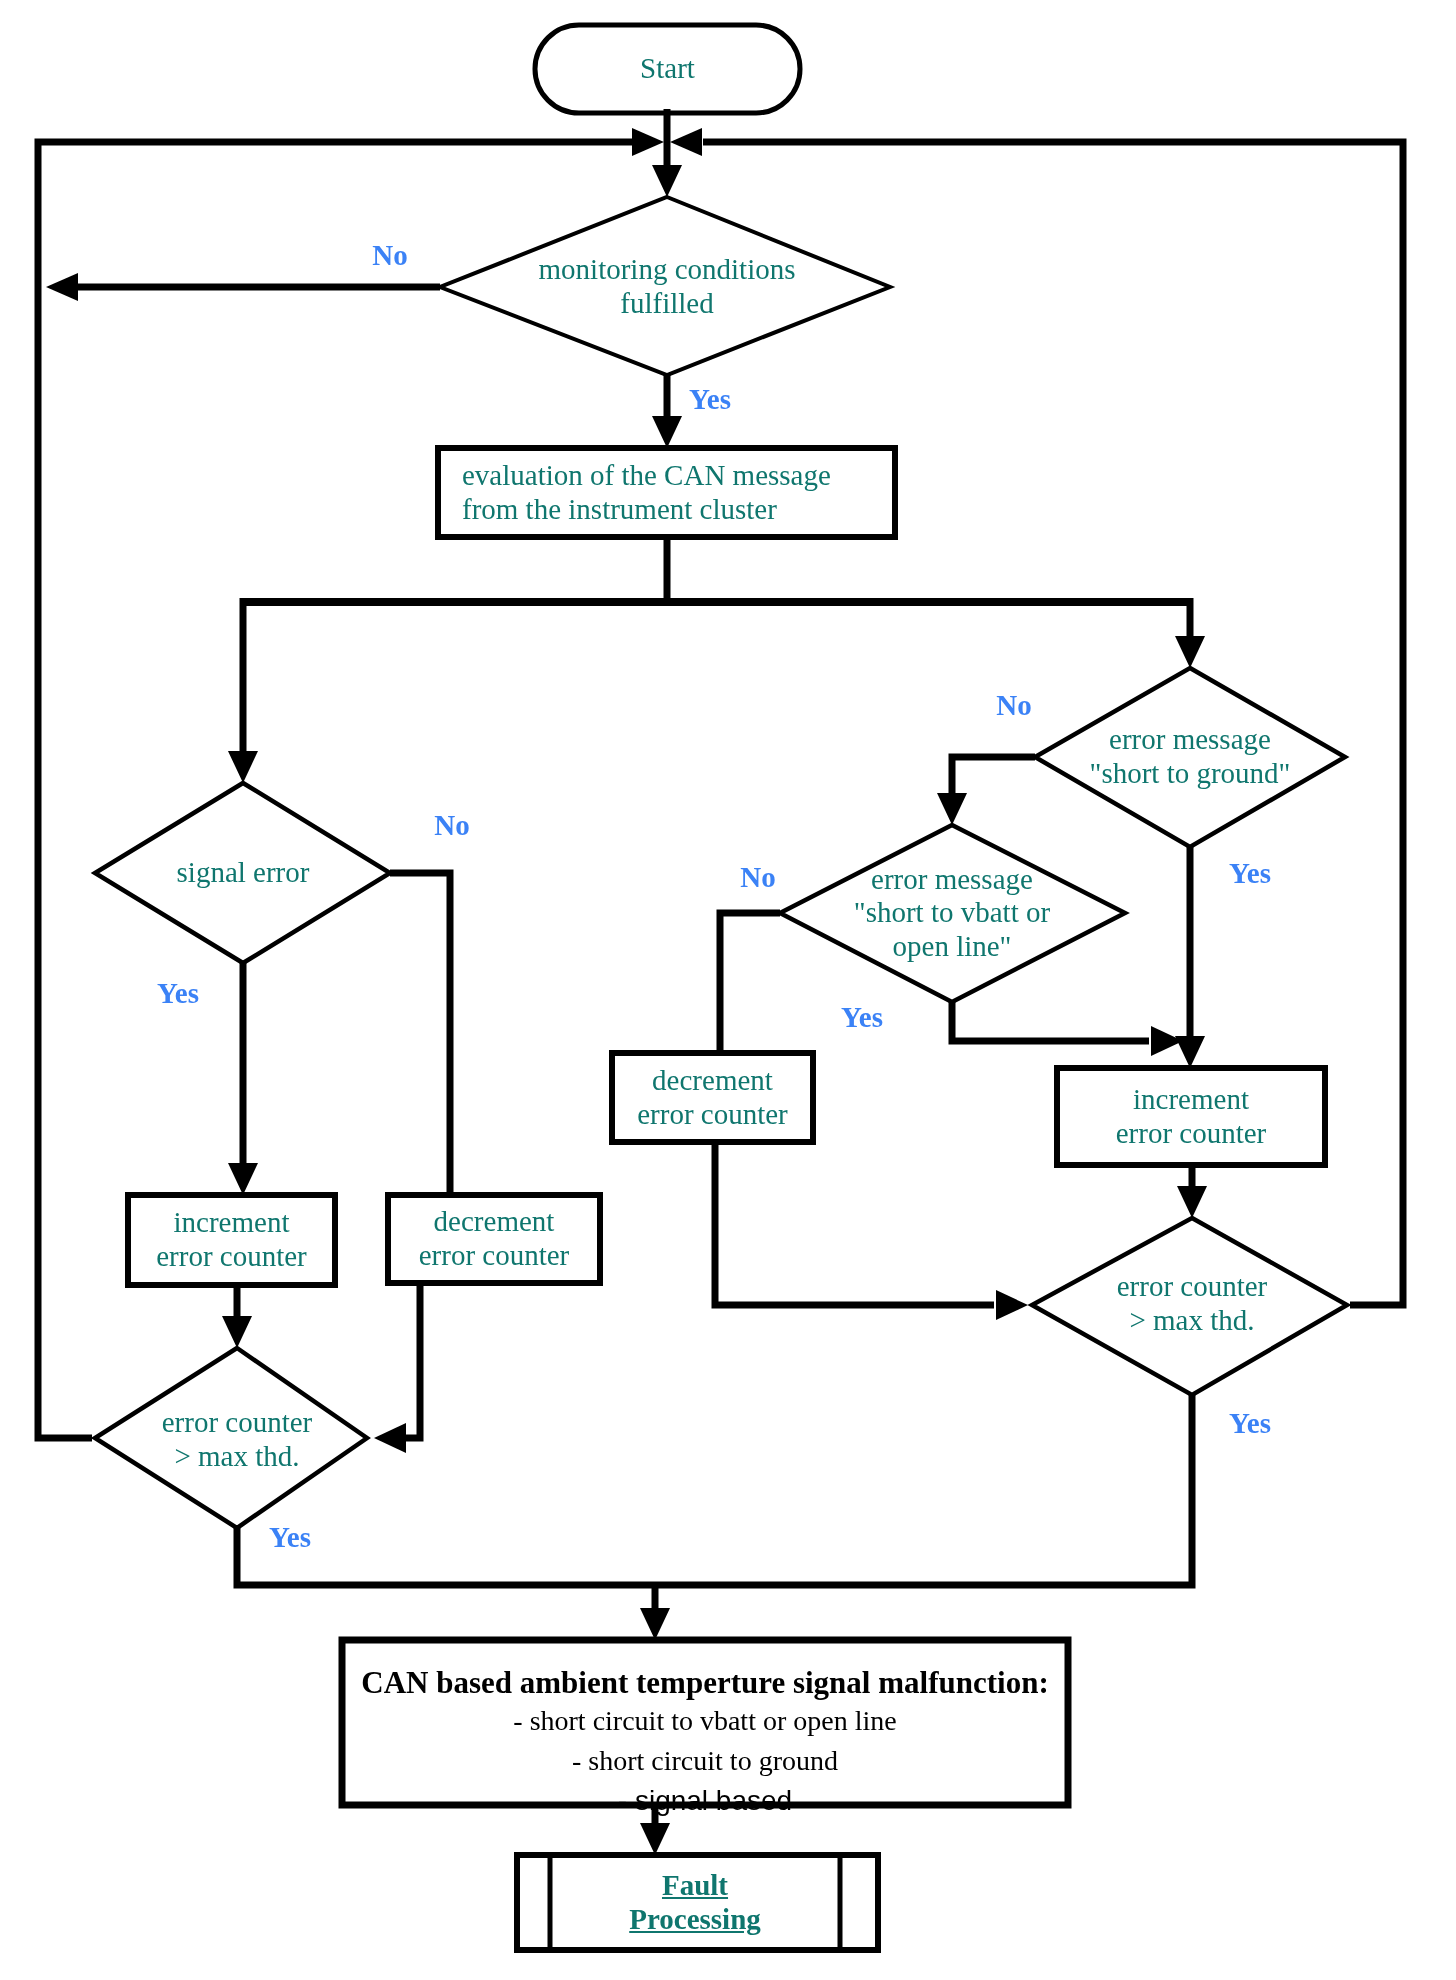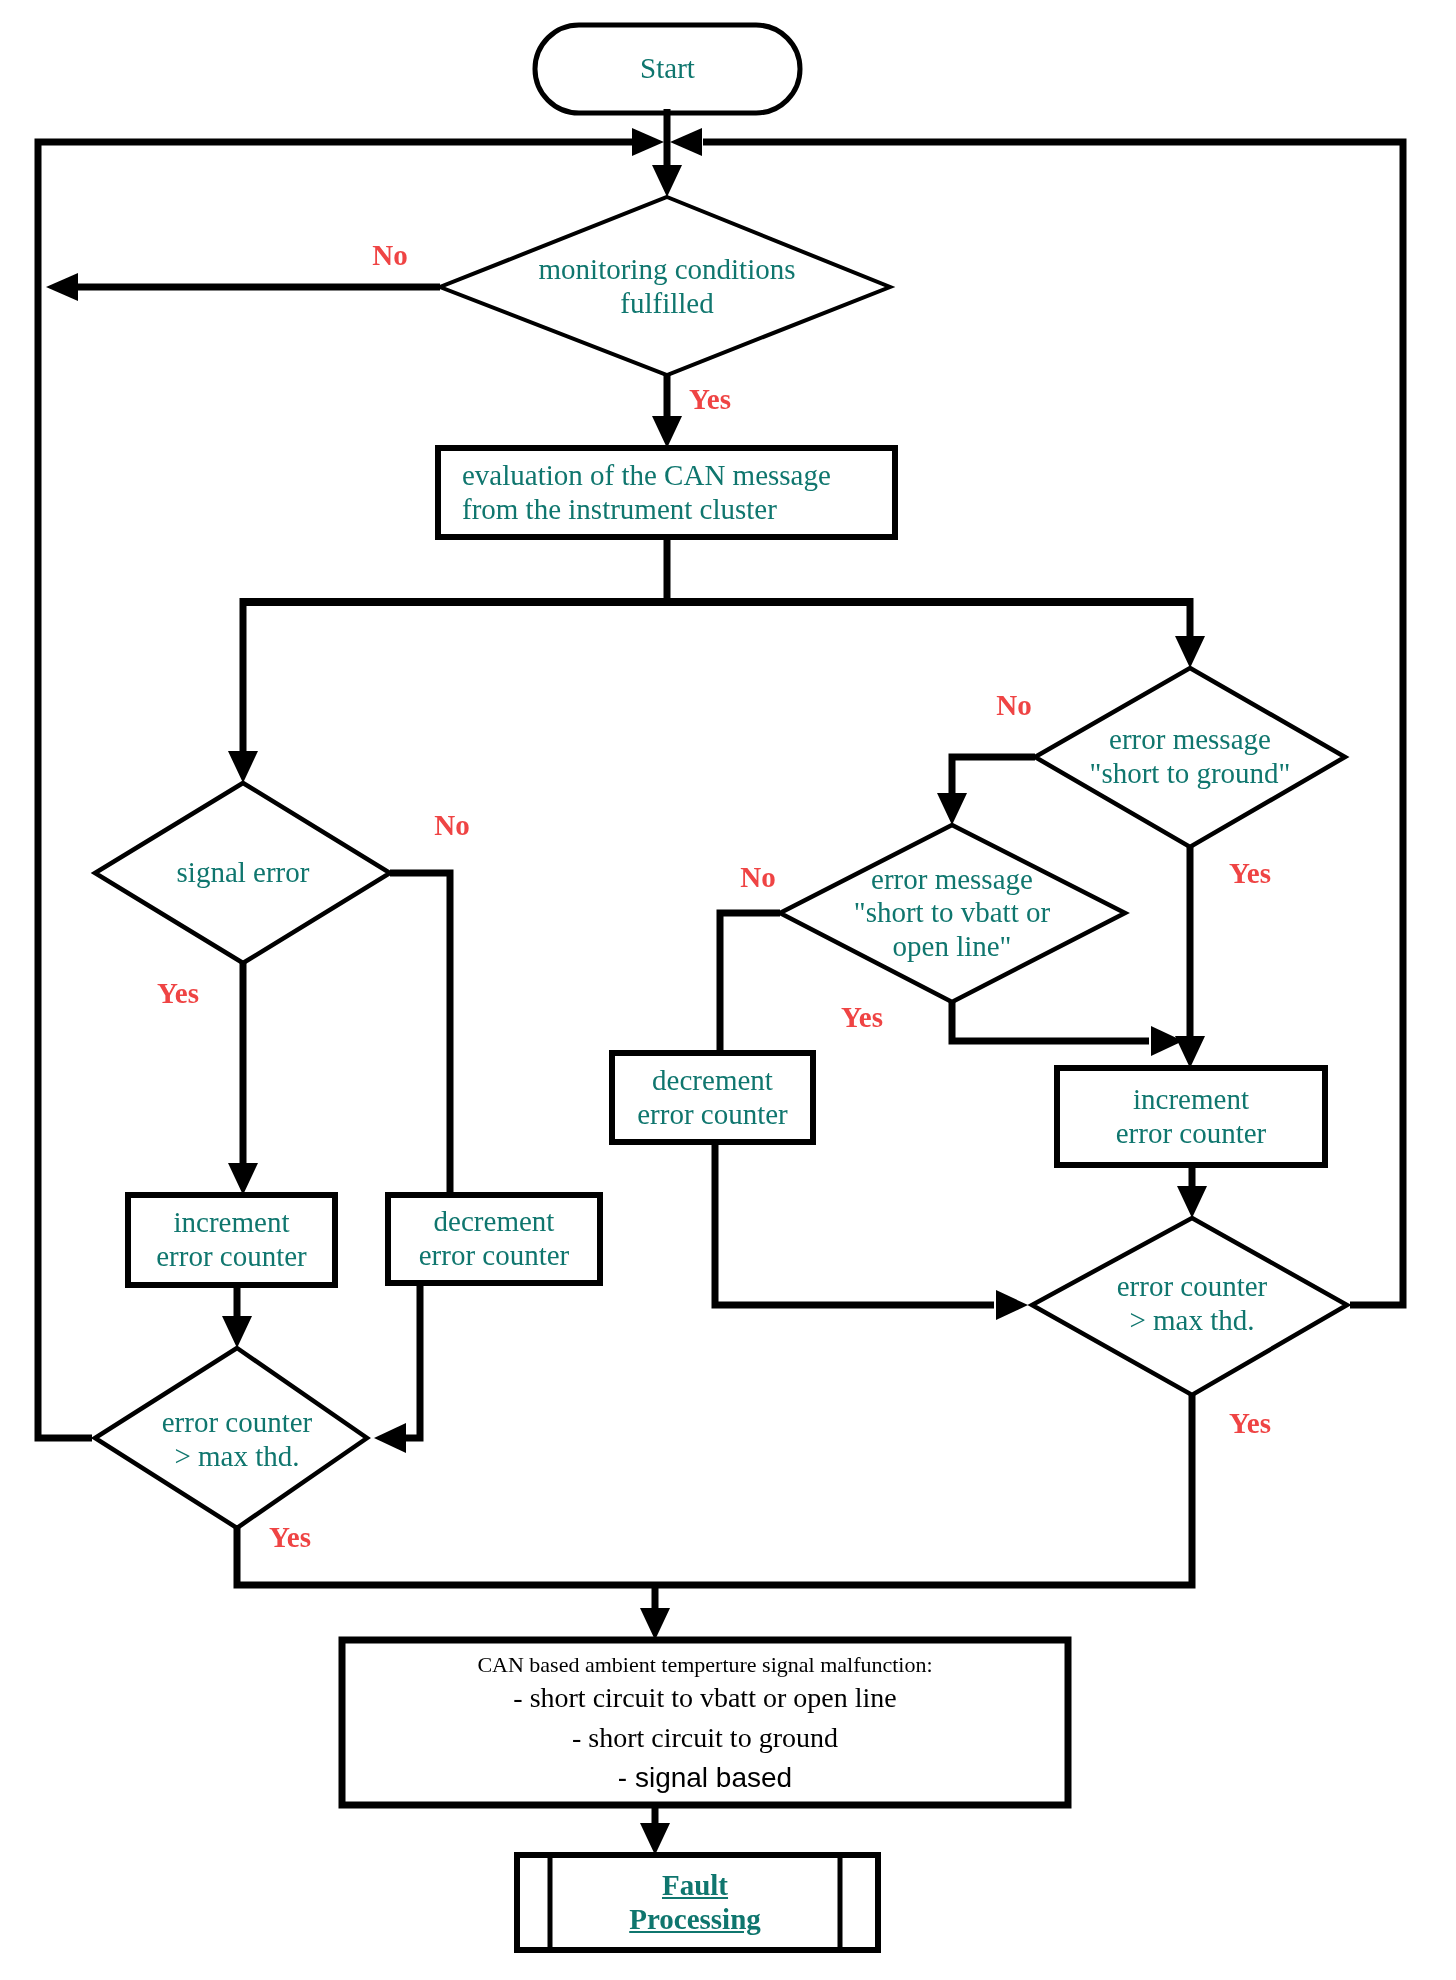--- a/index.html
+++ b/index.html
@@ -8,29 +8,29 @@
     font-family:"Liberation Serif","DejaVu Serif",serif;color:#000;
   }
   .layer{position:absolute;left:0;top:0;}
   .lbl{
     position:absolute;display:flex;align-items:center;justify-content:center;
     text-align:center;white-space:pre-line;font-size:29px;line-height:1.16;
     color:#0f766e;
   }
   .lbl.left{justify-content:flex-start;text-align:left;align-items:center;}
   .edge{
-    position:absolute;font-size:29px;font-weight:700;color:#ef4444;
+    position:absolute;font-size:29px;font-weight:700;color:#3b82f6;
     display:flex;align-items:center;justify-content:center;white-space:nowrap;
   }
   .malf{
     position:absolute;left:342px;top:1640px;width:726px;height:165px;
     display:flex;flex-direction:column;align-items:center;justify-content:flex-start;
     padding-top:12px;box-sizing:border-box;
   }
-  .malf-title{font-size:22px;font-weight:400;line-height:1.2;white-space:nowrap;}
+  .malf-title{font-size:31px;font-weight:700;line-height:1.2;white-space:nowrap;margin-top:12px;}
   .malf-item{font-size:28px;line-height:1.42;white-space:nowrap;}
   .malf-item.sans{font-family:"Liberation Sans","DejaVu Sans",sans-serif;}
   .bold{font-weight:700;}
 </style>
 </head>
 <body>
 
 <div class="stage">
 
   <svg class="layer" width="1456" height="1980" viewBox="0 0 1456 1980">

